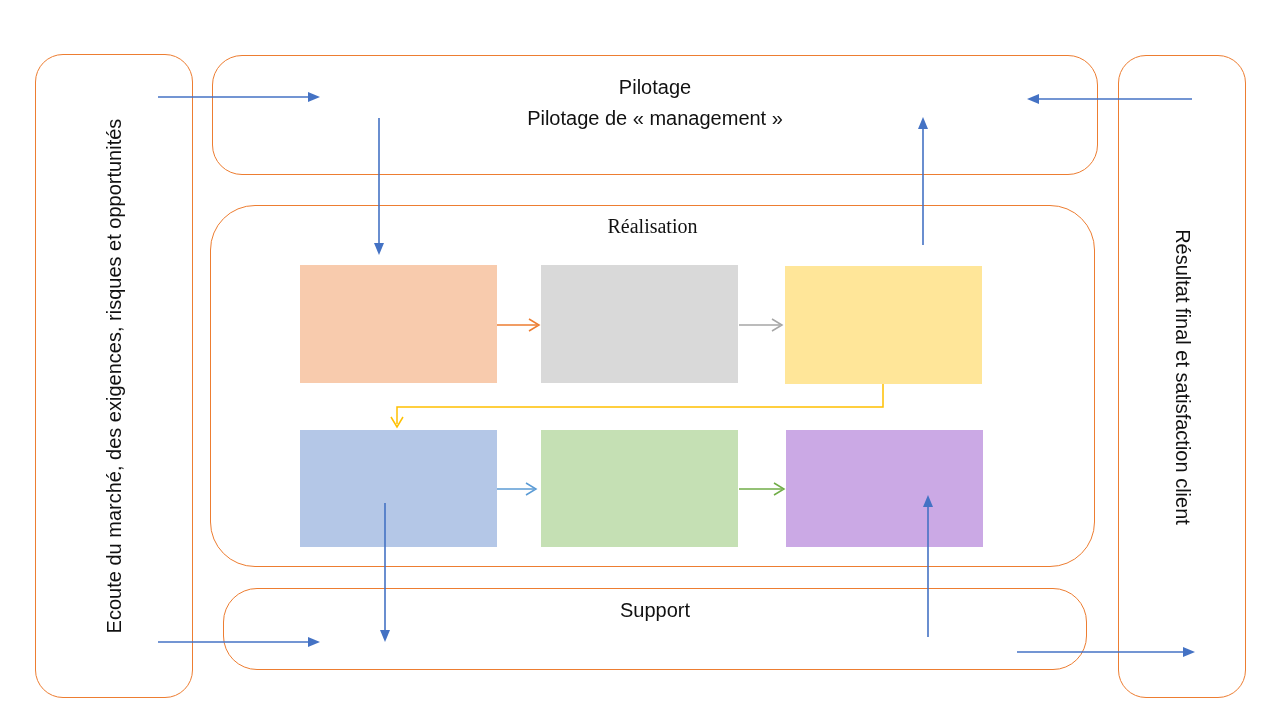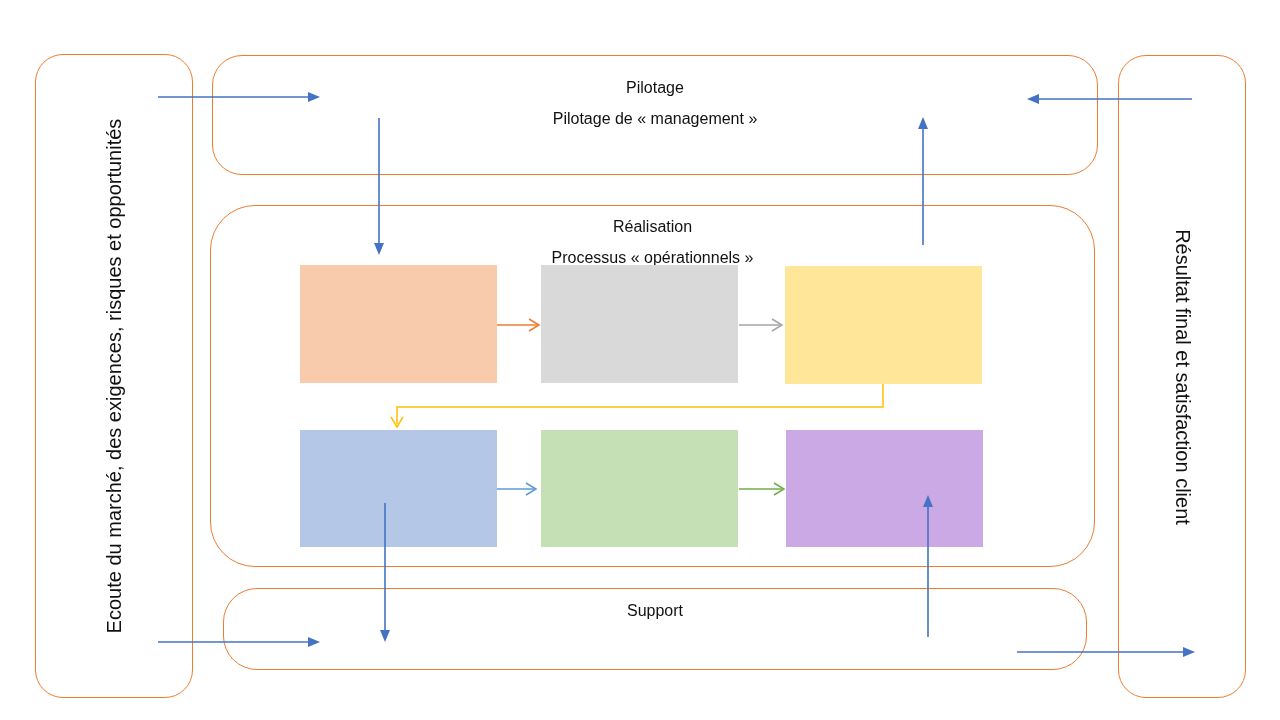--- a/index.html
+++ b/index.html
@@ -4,21 +4,21 @@
 <style>
   html,body{margin:0;padding:0;background:#fff;}
   #canvas{
     position:relative;width:1280px;height:720px;background:#ffffff;overflow:hidden;
     font-family:"Liberation Sans", sans-serif;color:#1a1a1a;
   }
   .frame{
     position:absolute;border:1.5px solid #ED7D31;background:transparent;box-sizing:border-box;
   }
   .titleblock{
-    position:absolute;left:0;right:0;text-align:center;line-height:31px;font-size:16px;color:#111;
+    position:absolute;left:0;right:0;text-align:center;line-height:31px;font-size:20px;color:#111;
   }
   .titleblock .t,.titleblock .s{display:block;}
   .pbox{position:absolute;width:197px;height:118px;}
   .vtext{
     position:absolute;top:50%;left:50%;white-space:nowrap;font-size:20px;color:#111;
   }
   .vtext.ccw{transform:translate(-50%,-50%) rotate(-90deg);}
   .vtext.cw{transform:translate(-50%,-50%) rotate(90deg);}
   svg{position:absolute;top:0;left:0;pointer-events:none;}
 </style>
@@ -36,23 +36,22 @@
   </div>
 
   <div class="frame" style="left: 212px; top: 55px; width: 886px; height: 120px; border-radius: 30px; border-color: rgb(237, 125, 49);">
     <div class="titleblock" style="top:16px;">
       <span class="t">Pilotage</span>
       <span class="s">Pilotage de « management »</span>
     </div>
   </div>
 
   <div class="frame" style="left: 210px; top: 205px; width: 885px; height: 362px; border-radius: 45px; border-color: rgb(237, 125, 49);">
-    <div class="titleblock" style="top:5px;">
+    <div class="titleblock" style="top:5px;font-family:Liberation Serif, serif;">
       <span class="t">Réalisation</span>
-      <span class="s">Processus « opérationnels »</span>
     </div>
   </div>
 
   <div class="frame" style="left: 223px; top: 588px; width: 864px; height: 82px; border-radius: 34px; border-color: rgb(237, 125, 49);">
     <div class="titleblock" style="top:6px;">
       <span class="t">Support</span>
     </div>
   </div>
 
   <div class="pbox" style="left: 300px; top: 265px; background: rgb(248, 203, 173);"></div>

